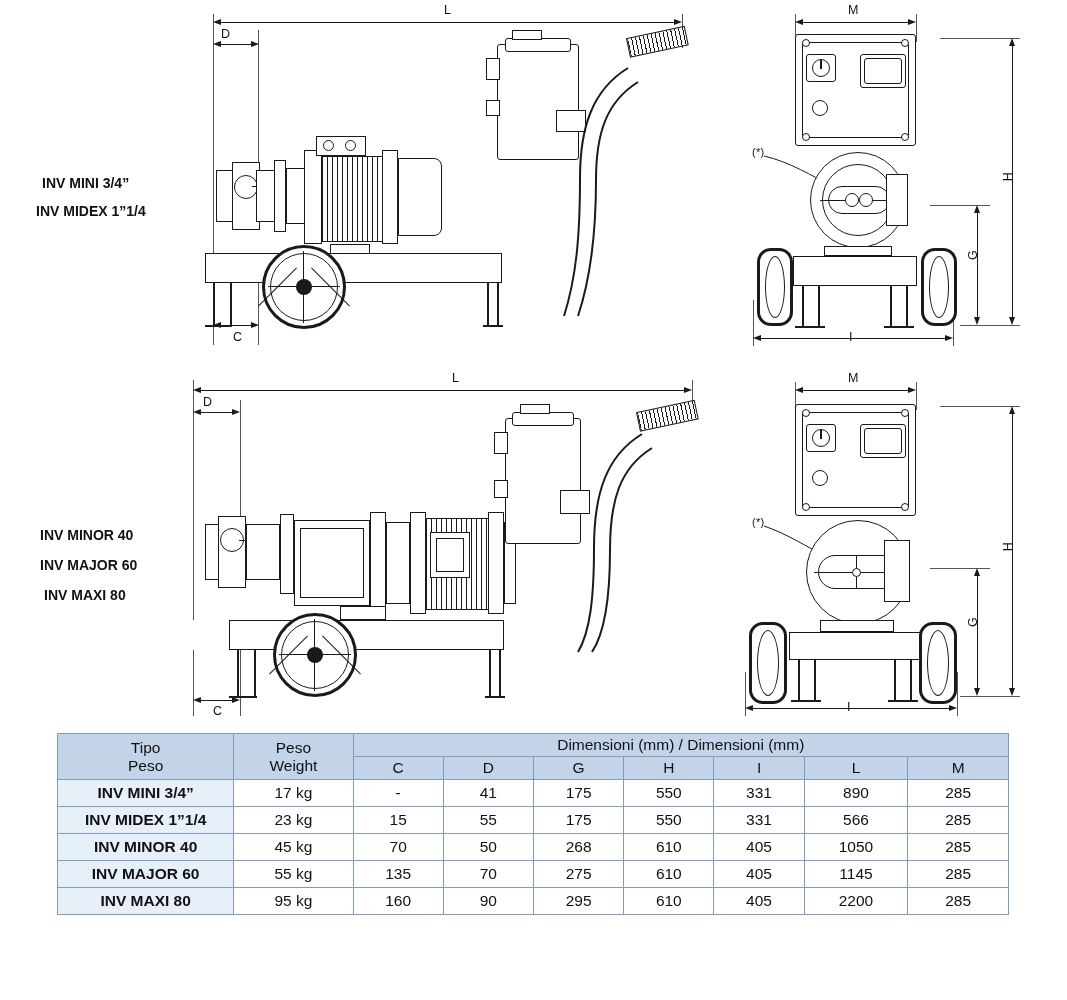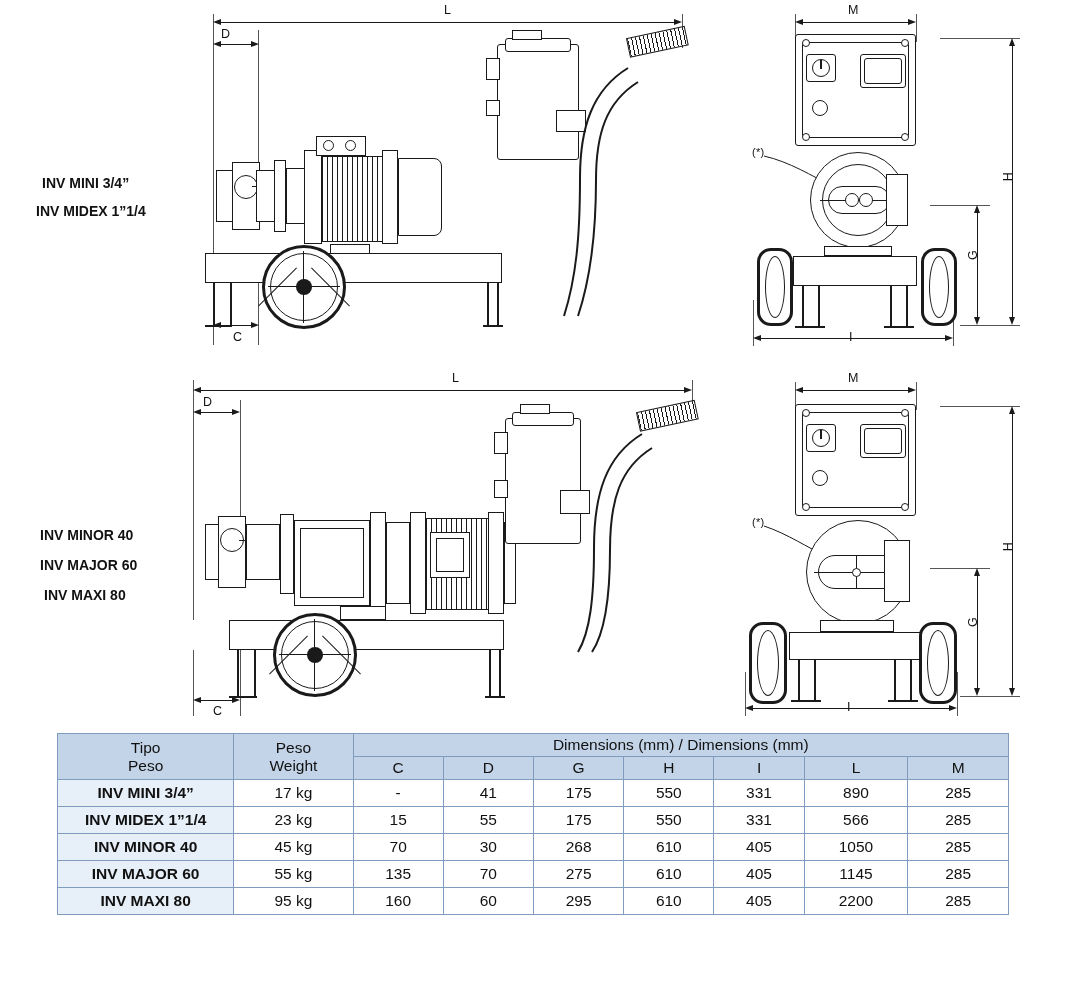--- a/index.html
+++ b/index.html
@@ -339,21 +339,21 @@
             <div>Tipo</div>
             <div>Peso</div>
           </div>
         </th>
         <th rowspan="2" style="width:110px;">
           <div class="hdr-two">
             <div>Peso</div>
             <div>Weight</div>
           </div>
         </th>
-        <th colspan="7">Dimensions (mm) / Dimensions (mm)</th>
+        <th colspan="7">Dimensioni (mm) / Dimensioni (mm)</th>
       </tr>
       <tr>
         <th style="width:82px;">C</th>
         <th style="width:82px;">D</th>
         <th style="width:82px;">G</th>
         <th style="width:82px;">H</th>
         <th style="width:82px;">I</th>
         <th style="width:95px;">L</th>
         <th style="width:92px;">M</th>
       </tr>
@@ -378,21 +378,21 @@
         <td>175</td>
         <td>550</td>
         <td>331</td>
         <td>566</td>
         <td>285</td>
       </tr>
       <tr>
         <td class="name">INV MINOR 40</td>
         <td>45 kg</td>
         <td>70</td>
-        <td>30</td>
+        <td>50</td>
         <td>268</td>
         <td>610</td>
         <td>405</td>
         <td>1050</td>
         <td>285</td>
       </tr>
       <tr>
         <td class="name">INV MAJOR 60</td>
         <td>55 kg</td>
         <td>135</td>
@@ -400,21 +400,21 @@
         <td>275</td>
         <td>610</td>
         <td>405</td>
         <td>1145</td>
         <td>285</td>
       </tr>
       <tr>
         <td class="name">INV MAXI 80</td>
         <td>95 kg</td>
         <td>160</td>
-        <td>60</td>
+        <td>90</td>
         <td>295</td>
         <td>610</td>
         <td>405</td>
         <td>2200</td>
         <td>285</td>
       </tr>
     </tbody>
   </table>
 
 </div>

